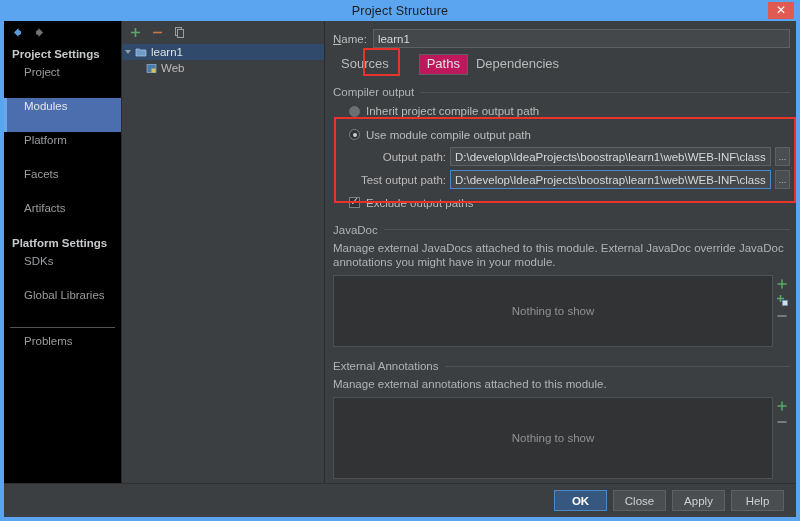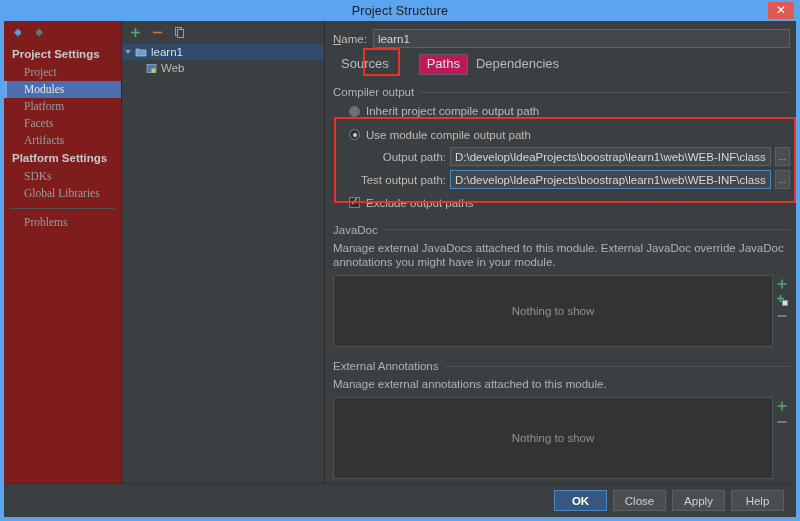--- a/index.html
+++ b/index.html
@@ -41,39 +41,39 @@
     position: relative;
     overflow: hidden;
   }
 
   
   #main { flex: 1 1 auto; display: flex; min-height: 0; }
 
   
   #sidebar {
     width: 118px; flex: 0 0 118px;
-    background: #7f1d1d;
+    background: #000000;
     border-right: 1px solid #2b2b2b;
     display: flex; flex-direction: column;
   }
   #nav-arrows {
     height: 22px; display: flex; align-items: center;
     padding-left: 6px; gap: 11px;
   }
   .arrow-ic { width: 13px; height: 13px; display: block; }
 
   #sidebar-list { padding-top: 2px; }
   .grp-head {
     font-size: 11.5px; font-weight: bold; color: #c7cacc;
     padding: 2px 0 2px 8px; line-height: 15px;
   }
   .side-item {
     font-size: 11.5px; color: #9a9da0;
-    padding: 1px 0 1px 20px; line-height: 15px;
-    cursor: pointer; position: relative; font-family: Liberation Serif, serif;
+    padding: 1px 0 18px 20px; line-height: 15px;
+    cursor: pointer; position: relative;
   }
   .side-item.selected {
     background: #4b6eaf; color: #e4e6e8;
     border-left: 3px solid #6aa6e8;
     padding-left: 17px;
   }
   .side-sep {
     height: 1px; background: #4e5254;
     margin: 6px 6px 5px 6px;
   }

